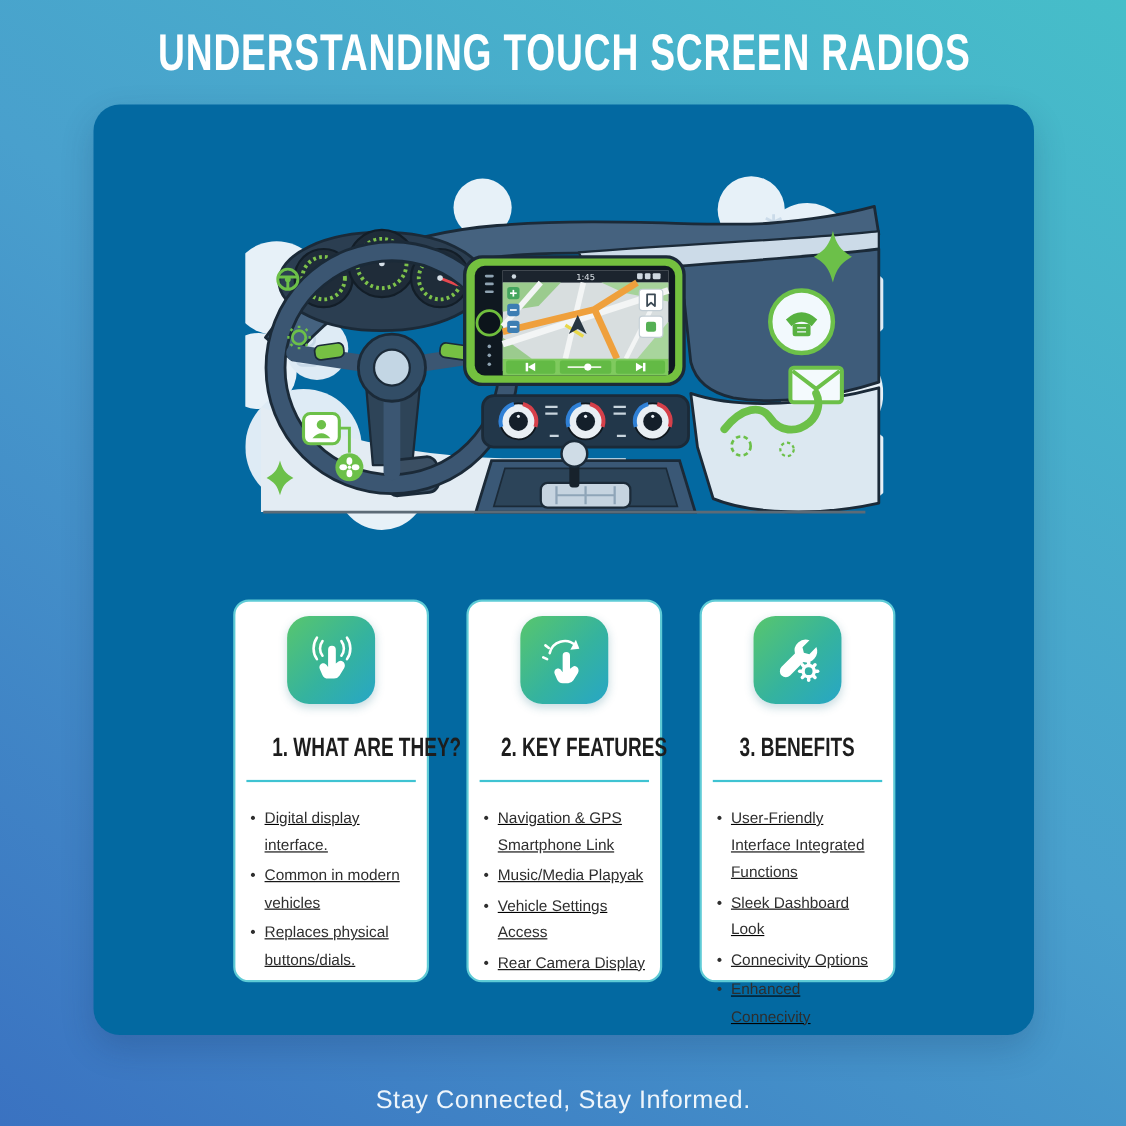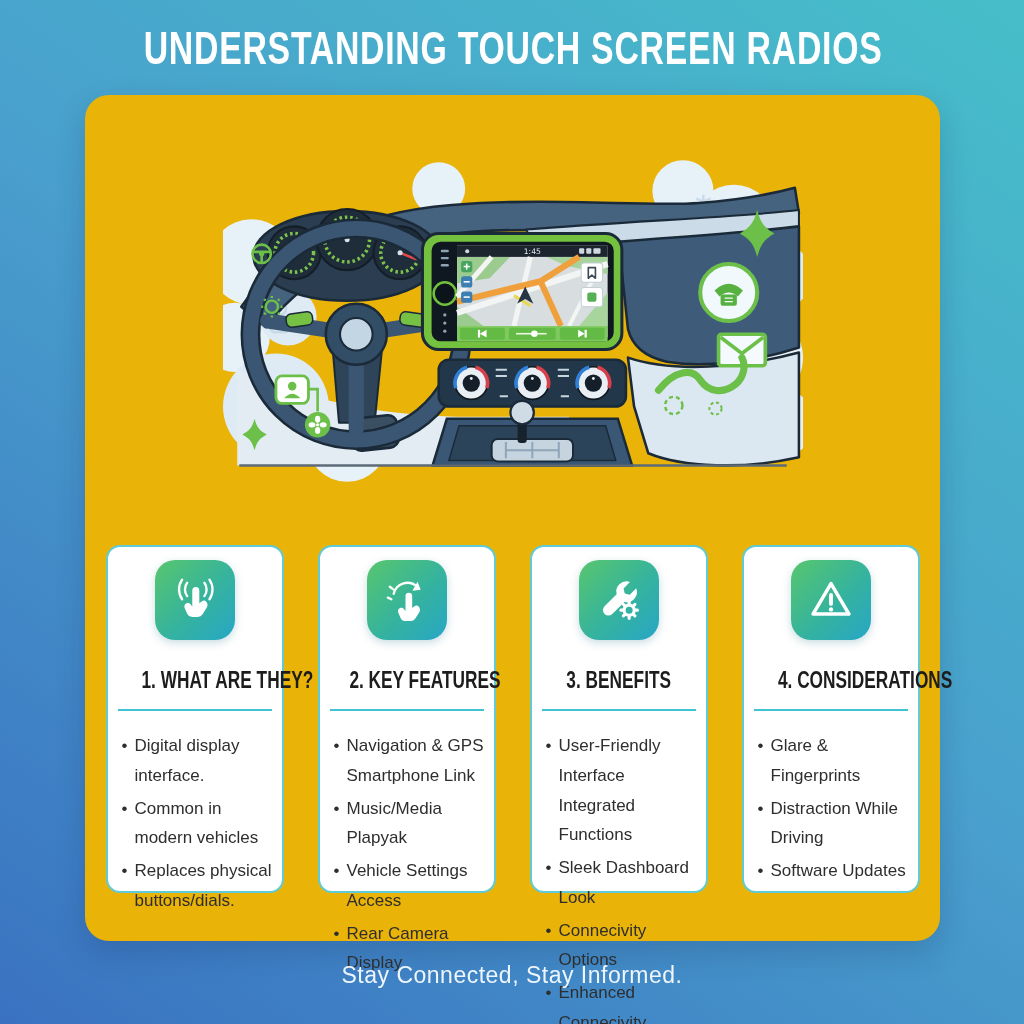--- a/index.html
+++ b/index.html
@@ -10,49 +10,49 @@
     position:relative;
   }
   .canvas{position:absolute;inset:0;}
   .title-wrap{position:absolute;top:22px;left:0;width:100%;text-align:center;}
   .title-wrap h1{
     margin:0;color:#ffffff;font-size:47px;font-weight:bold;letter-spacing:1px;line-height:1.1;
   }
   .condensed{display:inline-block;transform:scaleX(0.72);transform-origin:50% 50%;white-space:nowrap;}
   .panel{
     position:absolute;left:85px;top:95px;width:855px;height:846px;
-    background:#eab308;border-radius:24px;
+    background:#0369a1;border-radius:24px;
     box-shadow:0 12px 30px rgba(18,42,80,0.20);
   }
   .illustration{position:absolute;left:50%;transform:translateX(-50%);top:56px;width:580px;height:340px;}
   .illustration svg{width:100%;height:100%;display:block;}
-  .cards-row{position:absolute;top:450px;left:0;right:0;display:flex;justify-content:center;gap:34px;}
+  .cards-row{position:absolute;top:450px;left:0;right:0;display:flex;justify-content:center;gap:34px;text-decoration:underline;}
   .card{
     width:178px;height:348px;background:#ffffff;
     border:2px solid #5ecbd6;border-radius:14px;box-sizing:border-box;
   }
   .icon-tile{
     width:80px;height:80px;border-radius:20px;margin:13px auto 0;
     background:linear-gradient(135deg,#58c66d 0%,#35b39e 55%,#27a6c6 100%);
     display:flex;align-items:center;justify-content:center;
     box-shadow:0 3px 8px rgba(40,120,140,0.25);
   }
   .icon-tile svg{width:50px;height:50px;}
   .card-heading{
     margin:26px 0 0;text-align:center;font-size:24px;font-weight:bold;color:#1d1d1d;width:100%;
   }
   .divider{height:2px;background:#3fc3d2;margin:15px 10px 0;}
   .card-bullets{
     list-style:none;margin:20px 0 0;padding:0 8px 0 14px;
-    font-size:17px;color:#2e2e2e;line-height:1.75;
+    font-size:14px;color:#2e2e2e;line-height:1.75;
   }
   .card-bullets li{position:relative;padding-left:13px;margin:0 0 3px;}
   .card-bullets li::before{content:"\2022";position:absolute;left:0;top:0;color:#2e2e2e;}
   .footer{
-    position:absolute;top:962px;left:0;width:100%;text-align:center;
+    position:absolute;top:986px;left:0;width:100%;text-align:center;
     color:#eef5fb;font-size:23px;letter-spacing:0.5px;
   }
 </style>
 </head>
 <body>
 
 <div class="canvas">
 
   <div class="title-wrap">
     <h1><span class="condensed">UNDERSTANDING TOUCH SCREEN RADIOS</span></h1>
@@ -362,33 +362,17 @@
     <h2 class="card-heading"><span class="condensed">3. BENEFITS</span></h2>
     <div class="divider"></div>
     <ul class="card-bullets">
             <li>User-Friendly Interface Integrated Functions</li>
             <li>Sleek Dashboard Look</li>
             <li>Connecivity Options</li>
             <li>Enhanced Connecivity</li>
           </ul>
   </div>
 
-  <div class="card">
-    <div class="icon-tile">
-            <svg viewBox="0 0 64 64" fill="none">
-              <path d="M32 11 L55 50 H9 Z" stroke="#fff" stroke-width="4.5" stroke-linejoin="round"></path>
-              <path d="M32 25.5 v11.5" stroke="#fff" stroke-width="5" stroke-linecap="round"></path>
-              <circle cx="32" cy="44" r="2.8" fill="#fff"></circle>
-            </svg>
-          </div>
-    <h2 class="card-heading"><span class="condensed">4. CONSIDERATIONS</span></h2>
-    <div class="divider"></div>
-    <ul class="card-bullets">
-            <li>Glare &amp; Fingerprints</li>
-            <li>Distraction While Driving</li>
-            <li>Software Updates</li>
-          </ul>
-  </div>
 </div>
   </div>
 
   <div class="footer">Stay Connected, Stay Informed.</div>
 </div>
 
 </body></html>

